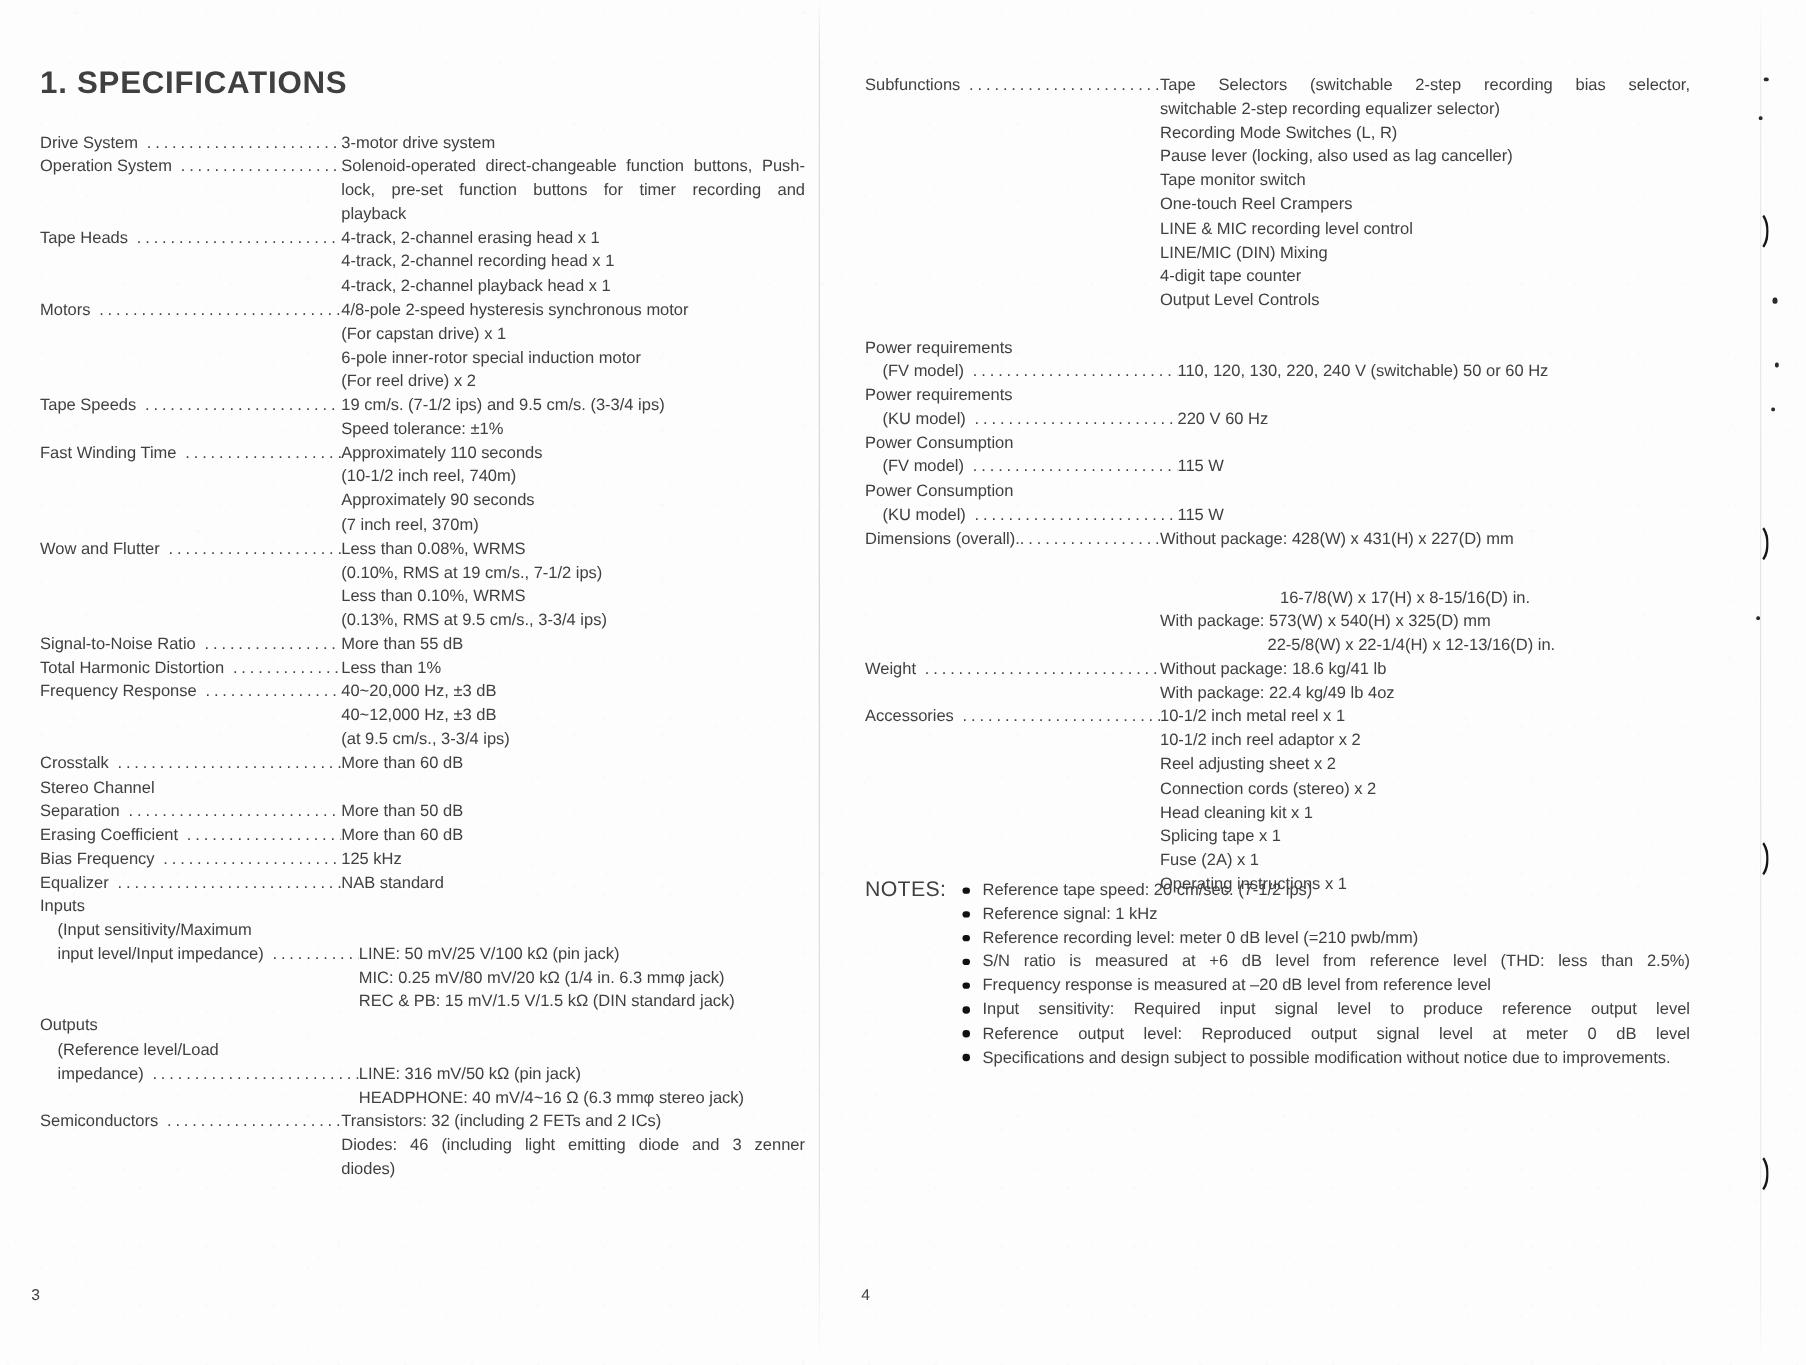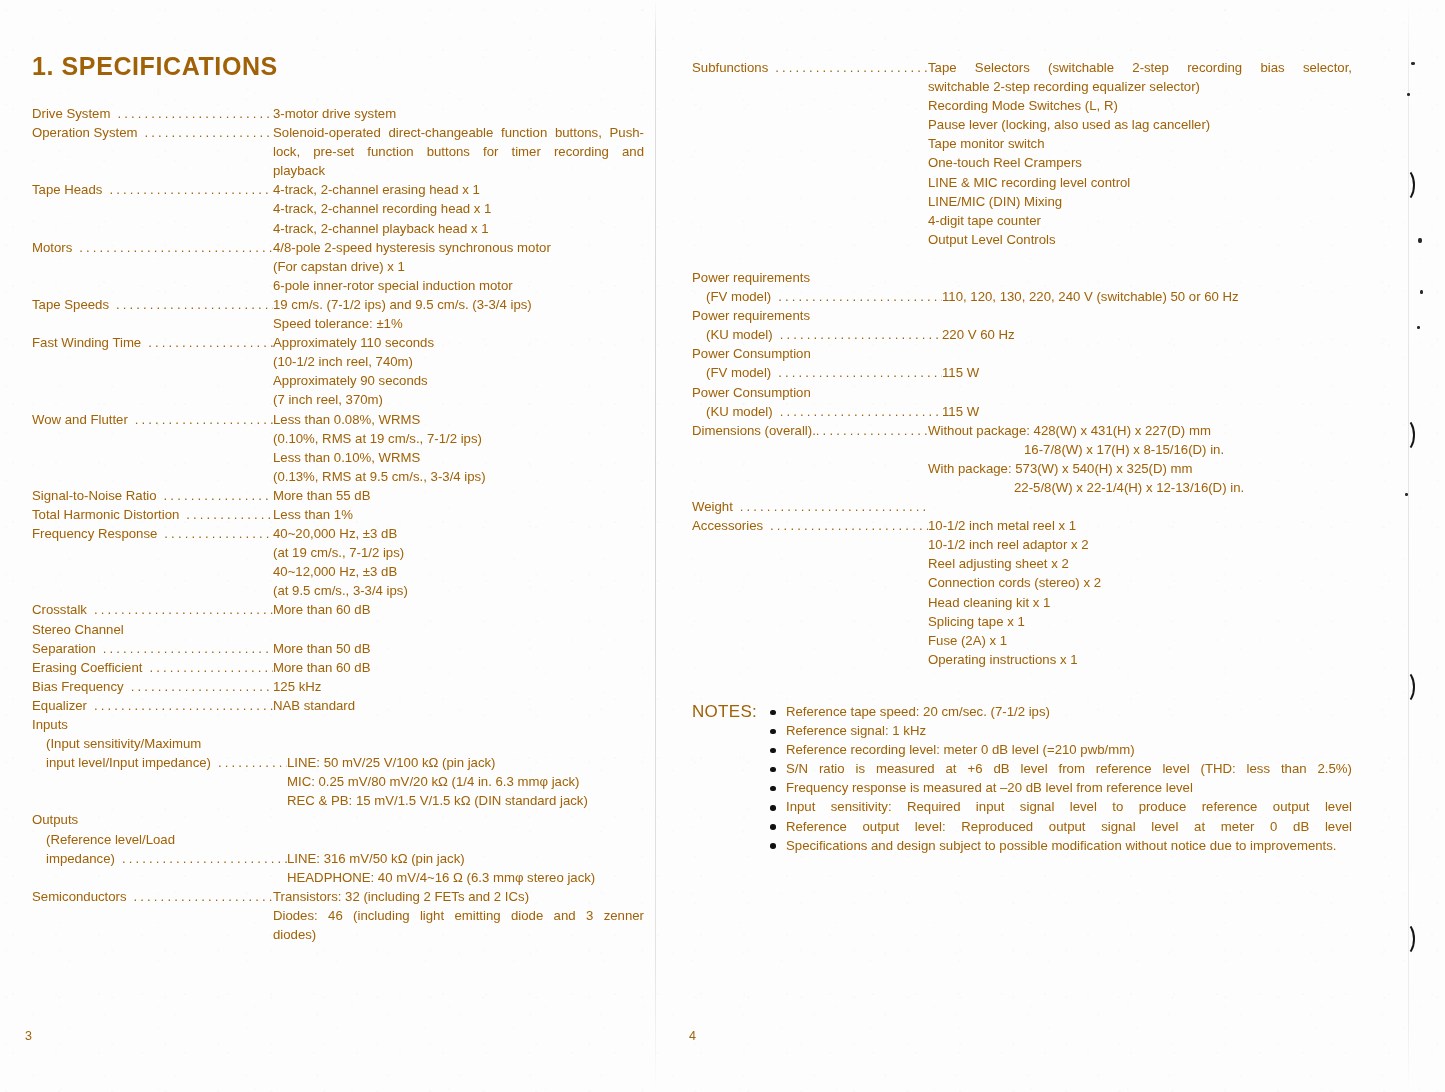--- a/index.html
+++ b/index.html
@@ -8,21 +8,21 @@
     padding: 0;
     background: #ffffff;
   }
   .page {
     position: relative;
     width: 1445px;
     height: 1092px;
     background: #fdfdfd;
     overflow: hidden;
     font-family: "Liberation Sans", sans-serif;
-    color: #a16207;
+    color: #404040;
     -webkit-font-smoothing: antialiased;
   }
   
   .grain {
     position: absolute;
     inset: 0;
     pointer-events: none;
     opacity: .55;
     background-image:
       radial-gradient(circle at 12% 22%, rgba(0,0,0,.035) 0 1px, transparent 1.4px),
@@ -129,21 +129,21 @@
     flex: 1 1 auto;
     min-width: 0;
   }
   .value-cell .v { display: block; white-space: nowrap; }
   .value-cell .v.just {
     white-space: normal;
     text-align: justify;
     text-align-last: justify;
   }
   .indent-1  { padding-left: 14px; }
-  .indent-sub { padding-left: 96px; }
+  .indent-sub { padding-left: 96px; margin-top: 28px; }
   .indent-sub2 { padding-left: 86px; }
 
   
   .notes {
     position: absolute;
     left: 692px;
     top: 702px;
     width: 660px;
     font-size: 13.2px;
     line-height: 19.1px;
@@ -235,20 +235,21 @@
         </div>
         <div class="row">
           <div class="label-cell">
             <span class="lbl">Motors</span>
             <span class="dots">...................................</span>
           </div>
           <div class="value-cell">
             <span class="v">4/8-pole 2-speed hysteresis synchronous motor</span>
             <span class="v">(For capstan drive) x 1</span>
             <span class="v">6-pole inner-rotor special induction motor</span>
+            <span class="v">(For reel drive) x 2</span>
           </div>
         </div>
         <div class="row">
           <div class="label-cell">
             <span class="lbl">Tape Speeds</span>
             <span class="dots">...................................</span>
           </div>
           <div class="value-cell">
             <span class="v">19 cm/s. (7-1/2 ips) and 9.5 cm/s. (3-3/4 ips)</span>
             <span class="v">Speed tolerance: ±1%</span>
@@ -296,21 +297,20 @@
             <span class="v">Less than 1%</span>
           </div>
         </div>
         <div class="row">
           <div class="label-cell">
             <span class="lbl">Frequency Response</span>
             <span class="dots">...................................</span>
           </div>
           <div class="value-cell">
             <span class="v">40~20,000 Hz, ±3 dB</span>
-            <span class="v">(at 19 cm/s., 7-1/2 ips)</span>
             <span class="v">40~12,000 Hz, ±3 dB</span>
             <span class="v">(at 9.5 cm/s., 3-3/4 ips)</span>
           </div>
         </div>
         <div class="row">
           <div class="label-cell">
             <span class="lbl">Crosstalk</span>
             <span class="dots">...................................</span>
           </div>
           <div class="value-cell">
@@ -505,20 +505,24 @@
             <span class="v">Without package:  428(W) x 431(H) x 227(D) mm</span>
             <span class="v indent-sub">16-7/8(W) x 17(H) x 8-15/16(D) in.</span>
             <span class="v">With package:  573(W) x 540(H) x 325(D) mm</span>
             <span class="v indent-sub2">22-5/8(W) x 22-1/4(H) x 12-13/16(D) in.</span>
           </div>
         </div>
         <div class="row">
           <div class="label-cell">
             <span class="lbl">Weight</span>
             <span class="dots">...................................</span>
+          </div>
+          <div class="value-cell">
+            <span class="v">Without package:  18.6 kg/41 lb</span>
+            <span class="v">With package:  22.4 kg/49 lb  4oz</span>
           </div>
         </div>
         <div class="row">
           <div class="label-cell">
             <span class="lbl">Accessories</span>
             <span class="dots">...................................</span>
           </div>
           <div class="value-cell">
             <span class="v">10-1/2 inch metal reel x 1</span>
             <span class="v">10-1/2 inch reel adaptor x 2</span>

